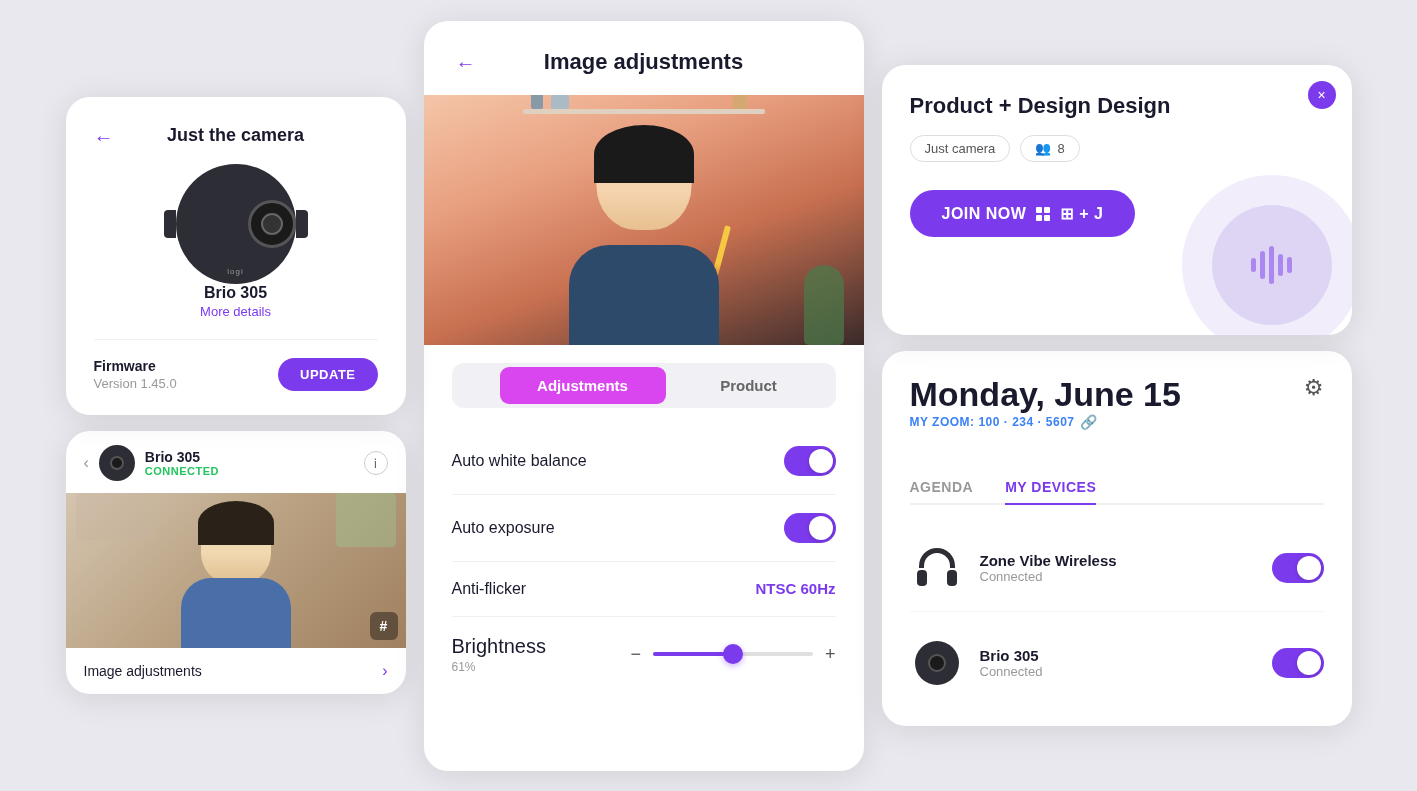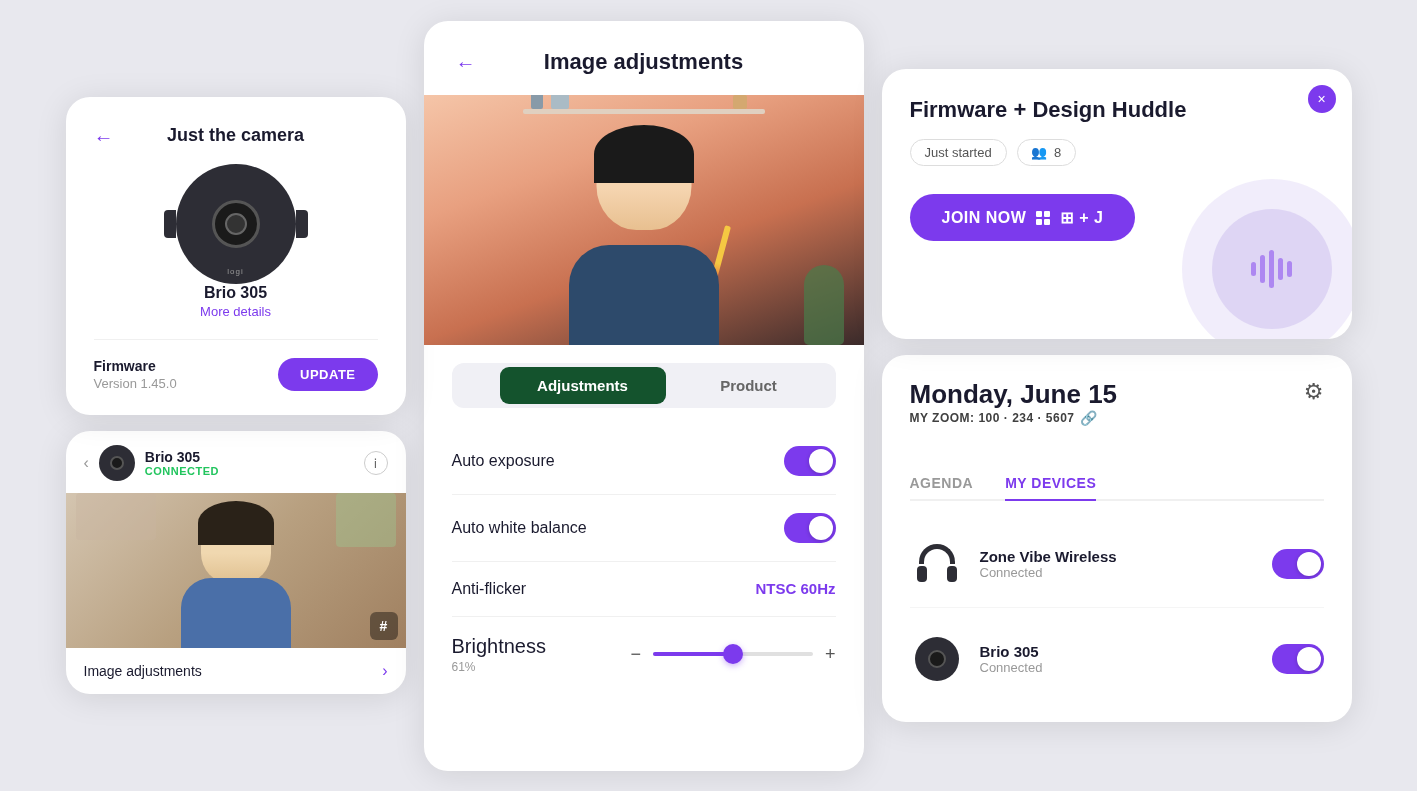--- a/index.html
+++ b/index.html
@@ -60,21 +60,21 @@
       align-items: center;
       margin-bottom: 20px;
     }
     .camera-icon-circle {
       width: 120px;
       height: 120px;
       background: #2d2d35;
       border-radius: 50%;
       display: flex;
       align-items: center;
-      justify-content: center;
+      justify-content: flex-end;
       position: relative;
     }
     .camera-lens {
       width: 48px;
       height: 48px;
       background: #1a1a1a;
       border-radius: 50%;
       border: 3px solid #555;
       position: relative;
     }
@@ -330,21 +330,21 @@
       flex: 1;
       padding: 10px;
       border: none;
       border-radius: 9px;
       font-size: 15px;
       font-weight: 600;
       cursor: pointer;
       transition: all 0.2s;
     }
     .tab-btn.active {
-      background: #14532d;
+      background: #d946ef;
       color: #fff;
       margin-left: 44px;
     }
     .tab-btn.inactive {
       background: transparent;
       color: #666;
     }
 
     .settings-list {
       padding: 8px 28px;
@@ -564,32 +564,32 @@
       padding: 24px 28px 20px;
       flex: 1;
     }
     .cal-header {
       display: flex;
       align-items: flex-start;
       justify-content: space-between;
       margin-bottom: 6px;
     }
     .cal-date {
-      font-size: 26px;
+      font-size: 34px;
       font-weight: 700;
       color: #1a1a2e;
     }
     .gear-icon {
       font-size: 22px;
       color: #555;
       cursor: pointer;
     }
     .cal-zoom {
       font-size: 12px;
-      color: #404040;
+      color: #3b82f6;
       font-weight: 600;
       letter-spacing: 0.5px;
       display: flex;
       align-items: center;
       gap: 6px;
       margin-bottom: 35px;
     }
     .zoom-link-icon {
       font-size: 14px;
     }
@@ -794,28 +794,28 @@
     </div>
 
     <div class="tabs-row">
       <button class="tab-btn active">Adjustments</button>
       <button class="tab-btn inactive">Product</button>
     </div>
 
     <div class="settings-list">
 
       <div class="setting-row">
-        <span class="setting-label">Auto exposure</span>
+        <span class="setting-label">Auto white balance</span>
         <div class="toggle on">
           <div class="toggle-knob"></div>
         </div>
       </div>
 
       <div class="setting-row">
-        <span class="setting-label">Auto white balance</span>
+        <span class="setting-label">Auto exposure</span>
         <div class="toggle on">
           <div class="toggle-knob"></div>
         </div>
       </div>
 
       <div class="setting-row">
         <span class="setting-label">Anti-flicker</span>
         <span class="anti-flicker-value">NTSC 60Hz</span>
       </div>
 
@@ -834,24 +834,24 @@
         </div>
       </div>
     </div>
   </div>
 </div>
 
 <div class="right-col">
 
   <div class="card meeting-card">
     <div class="close-btn">×</div>
-    <div class="meeting-title">Firmware + Design Huddle</div>
+    <div class="meeting-title">Product + Design Design</div>
     <div class="meeting-badges">
       <div class="badge">
-        <span>Just started</span>
+        <span>Just camera</span>
       </div>
       <div class="badge">
         <span style="color:#7c3aed;">👥</span>
         <span class="badge-people">8</span>
       </div>
     </div>
     <button class="join-btn">
       <span>JOIN NOW</span>
       <span>
         <span class="win-grid">

